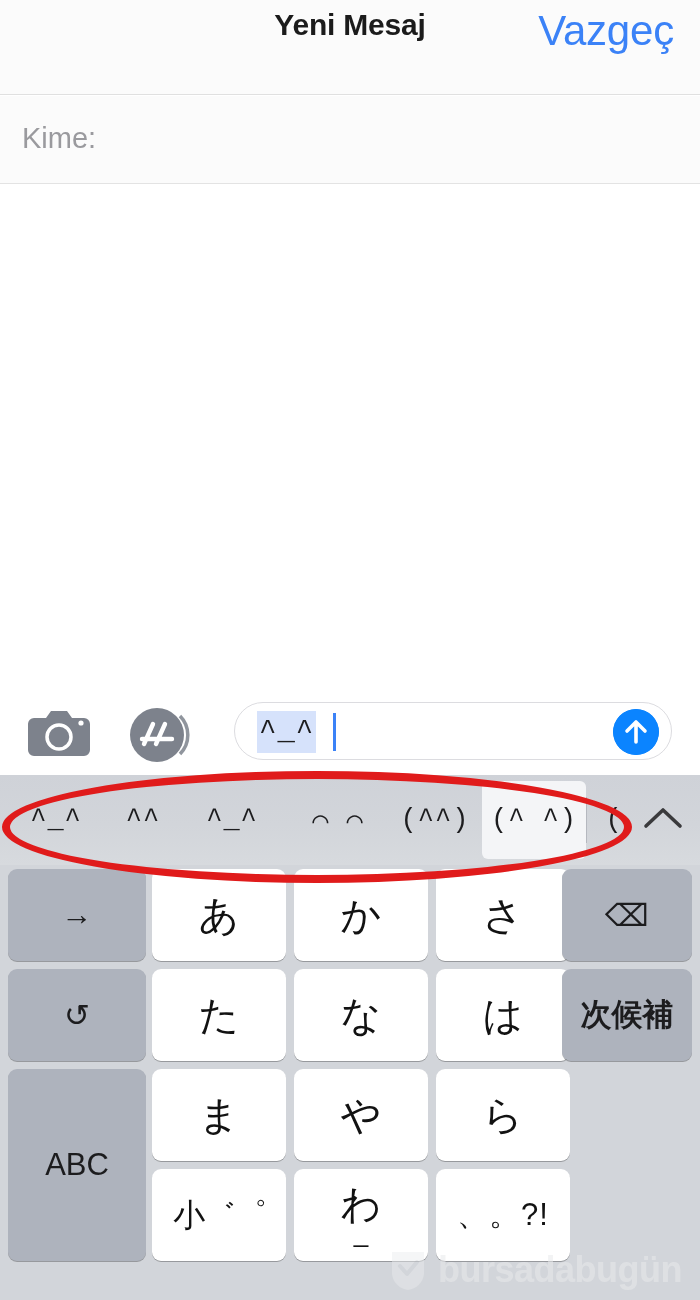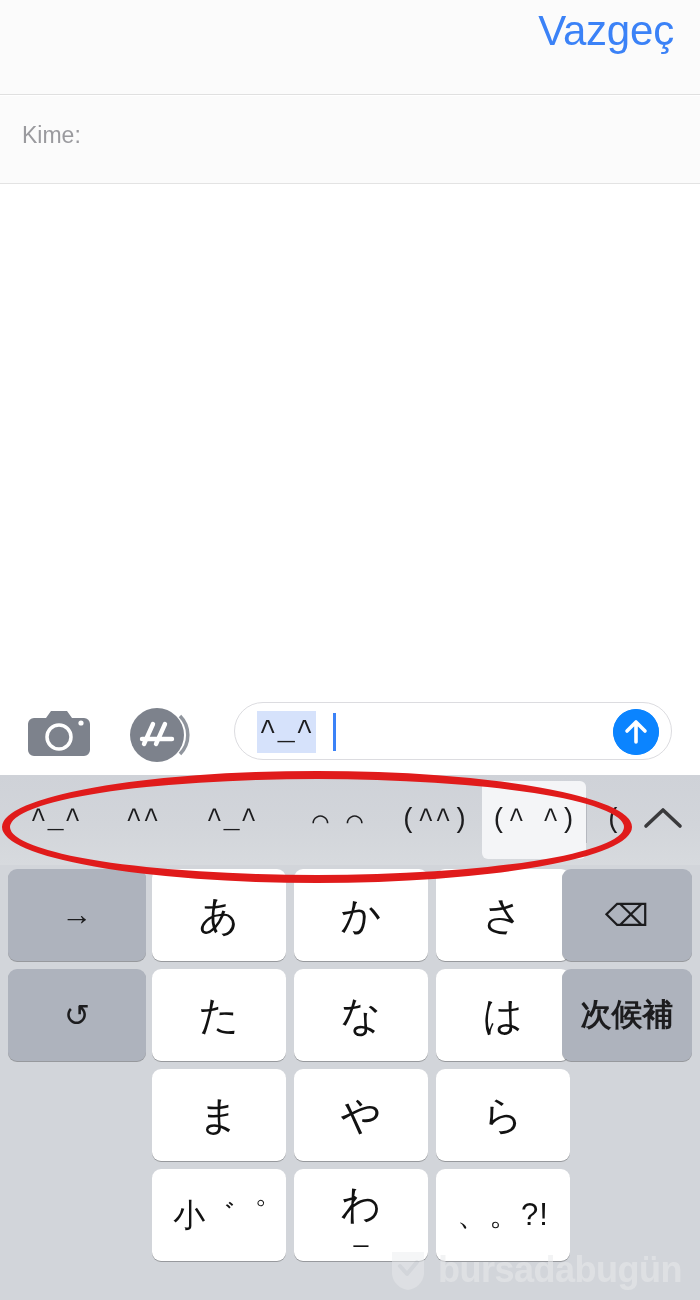--- a/index.html
+++ b/index.html
@@ -53,21 +53,21 @@
     width: 700px;
     height: 88px;
     background: #fbfbfb;
     border-bottom: 1px solid #e3e3e3;
     box-sizing: border-box;
   }
   .to-label {
     position: absolute;
     left: 22px;
     top: 26px;
-    font-size: 23px;
+    font-size: 29px;
     color: #9a9a9e;
   }
 
   
   .message-canvas {
     position: absolute;
     top: 185px; left: 0;
     width: 700px;
     height: 505px;
     background: #ffffff;
@@ -269,20 +269,21 @@
   }
   .watermark-mark {
     width: 40px;
     height: 44px;
   }
 </style>
 </head>
 <body>
 
 <div class="navbar">
+  <div class="nav-title">Yeni Mesaj</div>
   <div class="nav-cancel">Vazgeç</div>
 </div>
 
 <div class="to-field">
   <div class="to-label">Kime:</div>
 </div>
 
 <div class="message-canvas"></div>
 
 <div class="input-bar">
@@ -349,20 +350,23 @@
     </div>
     <div class="key light" style="left: 294px; top: 104px; width: 134px; height: 92px;">
       <span>な</span>
     </div>
     <div class="key light" style="left: 436px; top: 104px; width: 134px; height: 92px;">
       <span>は</span>
     </div>
     <div class="key dark fn" style="left: 562px; top: 104px; width: 130px; height: 92px; font-weight: bold;">
       <span>次候補</span>
     </div>
+    <div class="key dark fn" style="left: 8px; top: 204px; width: 138px; height: 192px;">
+      <span>ABC</span>
+    </div>
     <div class="key light" style="left: 152px; top: 204px; width: 134px; height: 92px;">
       <span>ま</span>
     </div>
     <div class="key light" style="left: 294px; top: 204px; width: 134px; height: 92px;">
       <span>や</span>
     </div>
     <div class="key light" style="left: 436px; top: 204px; width: 134px; height: 92px;">
       <span>ら</span>
     </div>
     <div class="key light key-small" style="left: 152px; top: 304px; width: 134px; height: 92px;">

